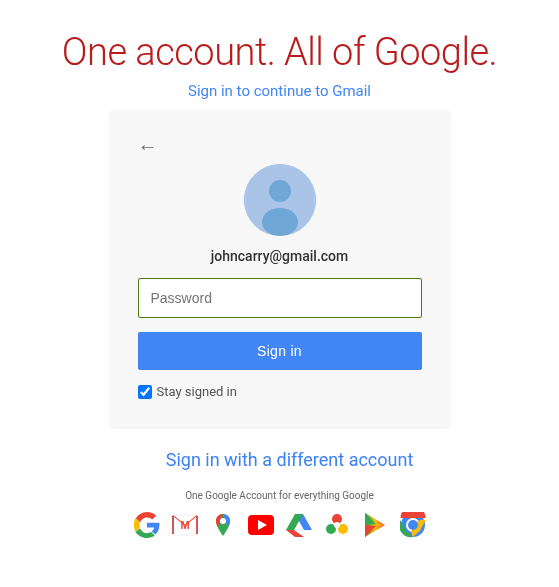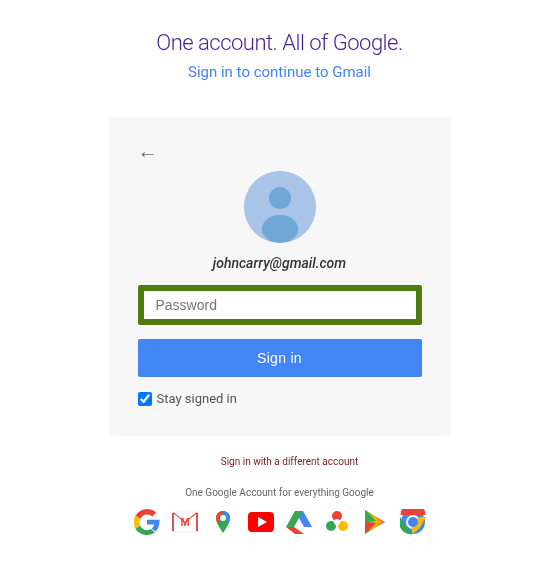--- a/index.html
+++ b/index.html
@@ -7,32 +7,32 @@
       font-family: 'Roboto', Arial, sans-serif;
       background: #fff;
       width: 559px;
       min-height: 587px;
       display: flex;
       flex-direction: column;
       align-items: center;
       padding: 30px 0 20px;
     }
     .main-title {
-      font-size: 22px;
+      font-size: 38px;
       font-weight: 300;
-      color: #4c1d95;
+      color: #b91c1c;
       text-align: center;
       margin-bottom: 8px;
       letter-spacing: -0.5px;
     }
     .subtitle {
       font-size: 15px;
       color: #4285f4;
       text-align: center;
-      margin-bottom: 36px;
+      margin-bottom: 10px;
     }
     .card {
       background: #f7f7f7;
       border-radius: 4px;
       width: 340px;
       padding: 24px 28px 28px;
       display: flex;
       flex-direction: column;
       align-items: center;
       box-shadow: 0 1px 3px rgba(0,0,0,0.08);
@@ -63,26 +63,25 @@
     .avatar-icon {
       width: 72px;
       height: 72px;
     }
     .email-text {
       font-size: 14px;
       color: #333;
       font-weight: 500;
       margin-bottom: 14px;
       text-align: center;
-      font-style: italic;
     }
     .password-input {
       width: 100%;
       height: 40px;
-      border: 6px solid #4d7c0f;
+      border: 1px solid #4d7c0f;
       border-radius: 2px;
       padding: 0 12px;
       font-size: 14px;
       color: #333;
       background: #fff;
       margin-bottom: 14px;
       outline: none;
     }
     .sign-in-btn {
       width: 100%;
@@ -116,22 +115,22 @@
       cursor: pointer;
     }
     .forgot-password {
       font-size: 13px;
       color: #4285f4;
       text-decoration: none;
       cursor: pointer;
     }
     .different-account {
       margin-top: 22px;
-      font-size: 10px;
-      color: #7f1d1d;
+      font-size: 18px;
+      color: #3b82f6;
       cursor: pointer;
       text-align: center;
       margin-left: 20px;
     }
     .footer-text {
       margin-top: 20px;
       font-size: 10px;
       color: #666;
       text-align: center;
     }

